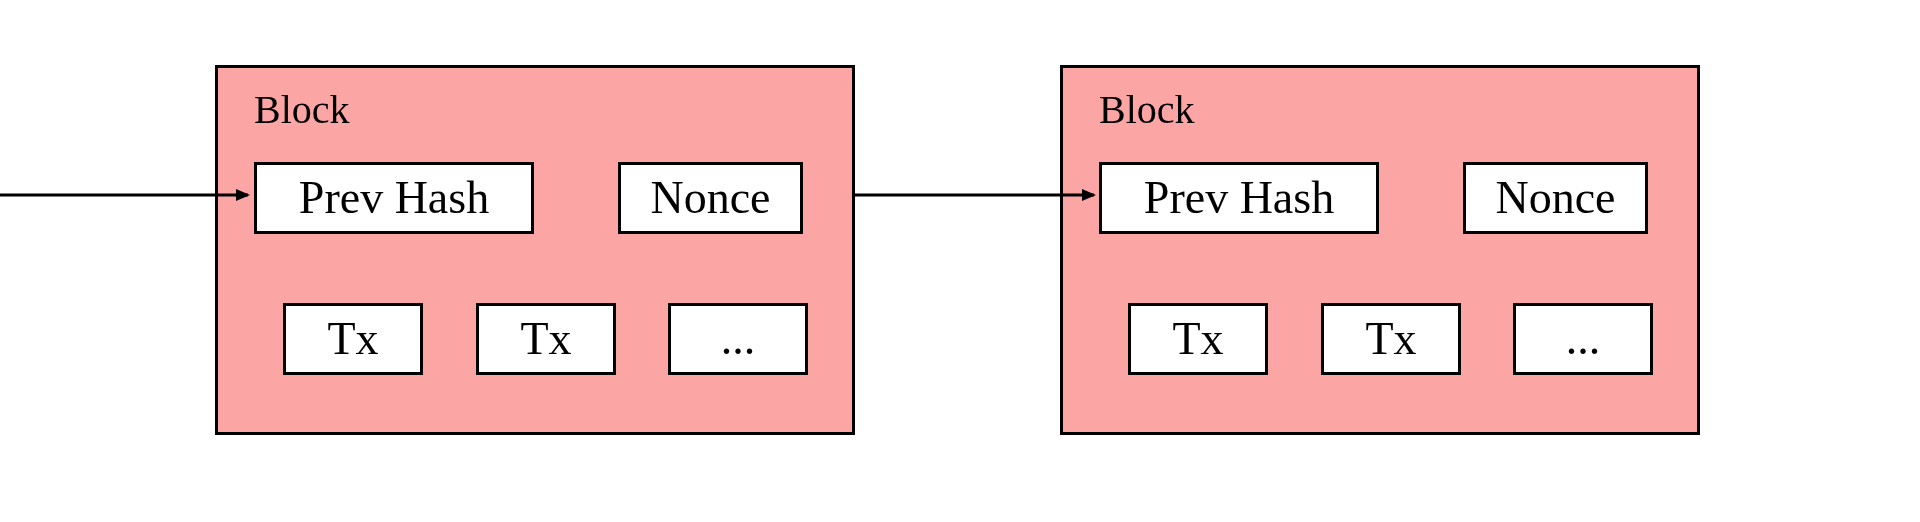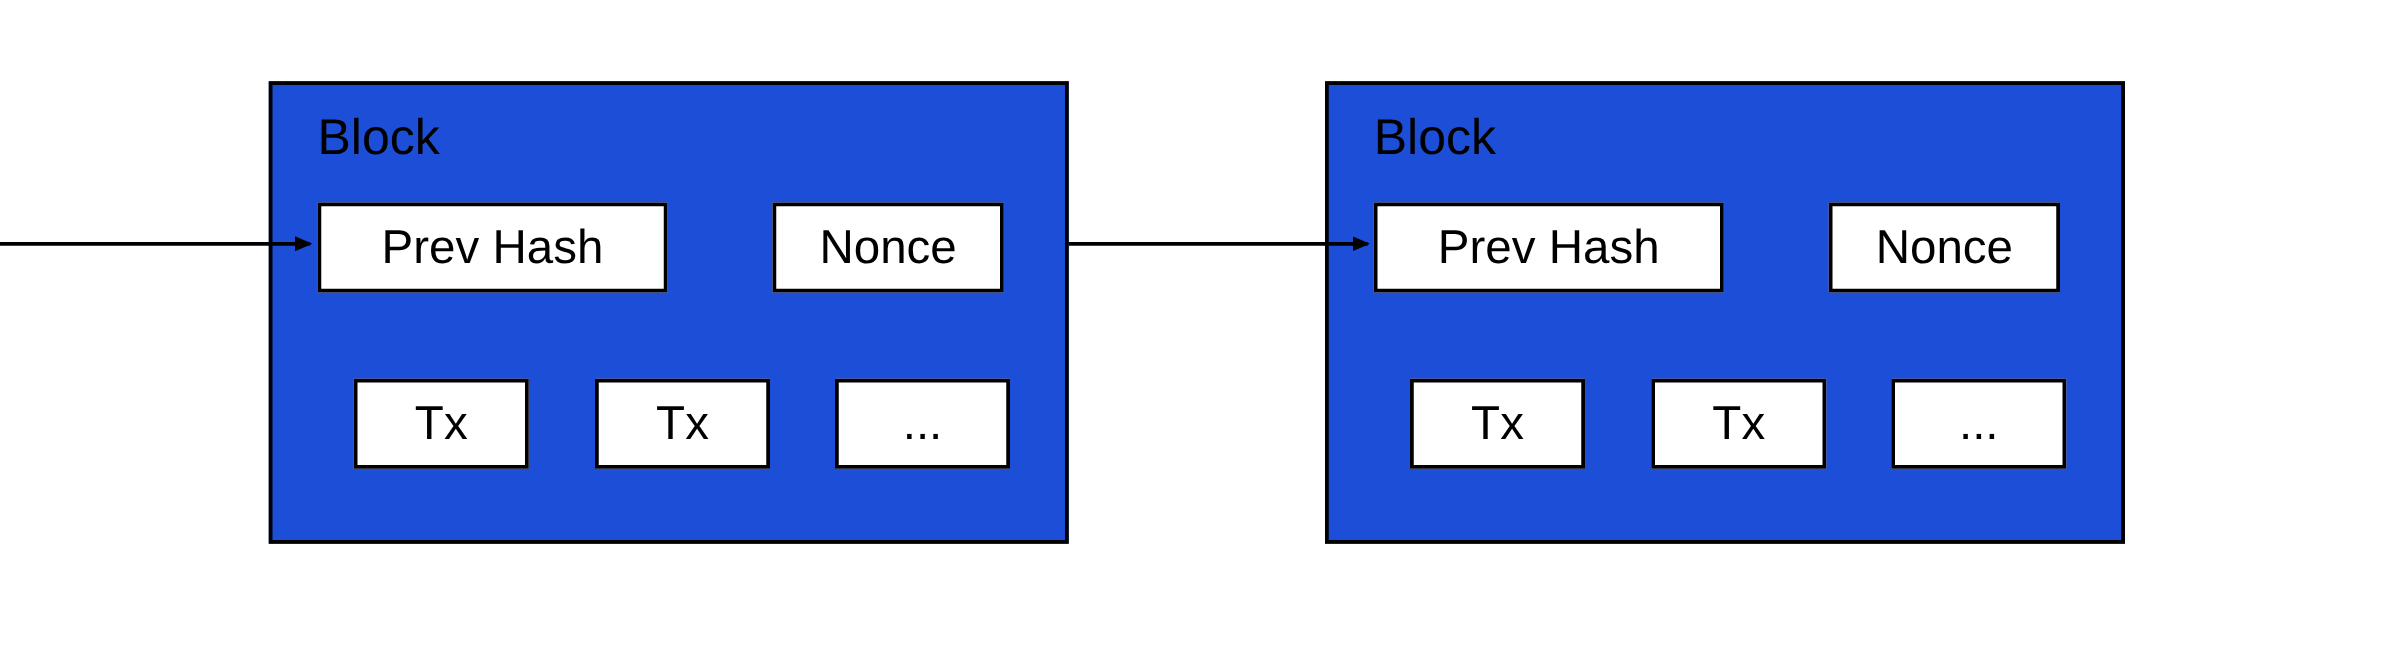--- a/index.html
+++ b/index.html
@@ -11,37 +11,38 @@
       font-size: 36px;
       color: #000;
     }
     .canvas {
       position: relative;
       width: 1920px; height: 522px;
     }
     .block {
       position: absolute;
       border: 3px solid #000;
-      background: #1d4ed8;
+      background: #fca5a5;
+      font-family: Liberation Serif, serif;
     }
     .block-title {
       position: absolute;
       top: 22px;
       left: 36px;
       font-size: 40px;
       line-height: 1;
     }
     .cell {
       position: absolute;
       border: 3px solid #000;
       background: #fff;
       display: flex;
       align-items: center;
       justify-content: center;
-      font-size: 38px;
+      font-size: 46px;
       line-height: 1;
     }
     
     svg.arrows {
       position: absolute;
       left: 0; top: 0;
       width: 1920px; height: 522px;
       pointer-events: none;
     }
   </style>

